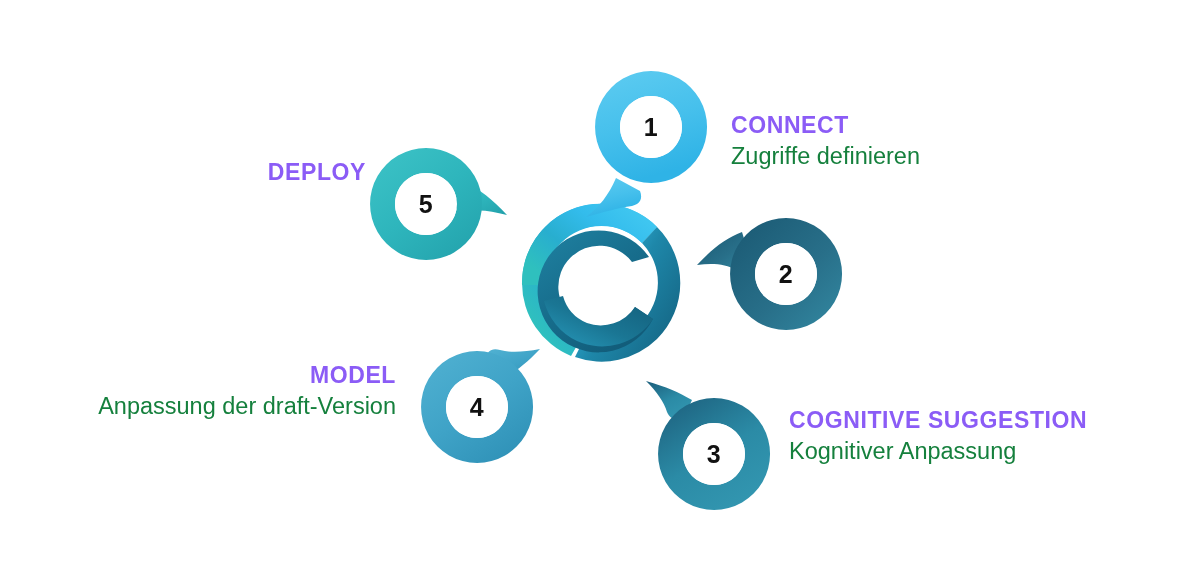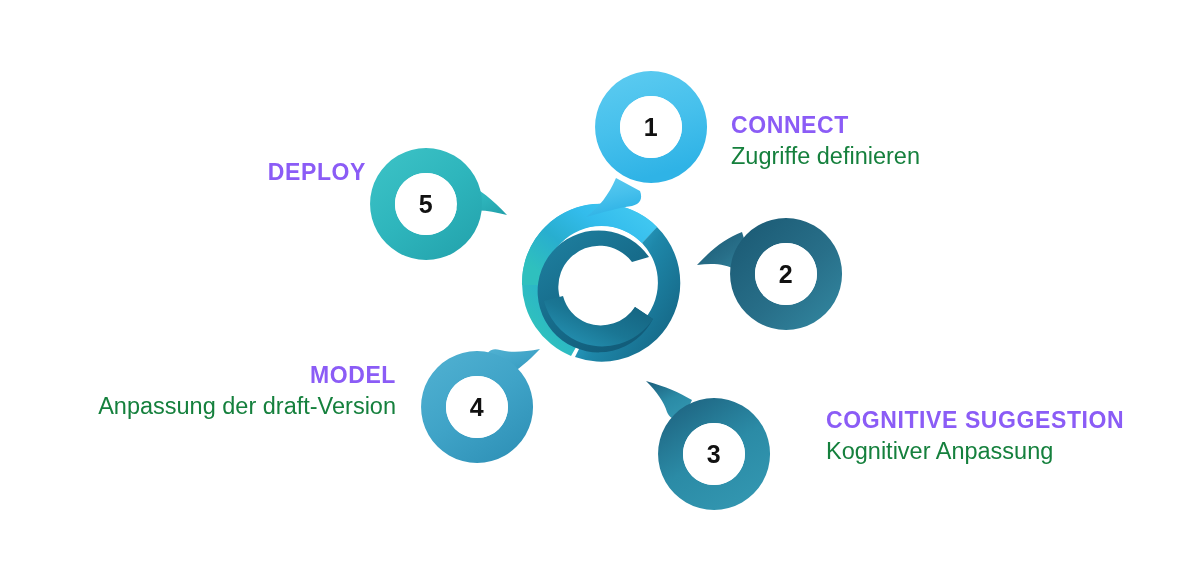--- a/index.html
+++ b/index.html
@@ -241,21 +241,21 @@
   <div class="badge-num" style="left:684px; top:442px;">3</div>
   <div class="badge-num" style="left:447px; top:395px;">4</div>
   <div class="badge-num" style="left:396px; top:192px;">5</div>
 
   <div class="caption cap-right" style="left:731px; top:111px;">
     <span class="cap-title">CONNECT</span>
     <span class="cap-sub">Zugriffe definieren</span>
   </div>
 
 
-  <div class="caption cap-right" style="left:826px; top:406px;">
+  <div class="caption cap-right" style="left:789px; top:406px;">
     <span class="cap-title">COGNITIVE SUGGESTION</span>
     <span class="cap-sub">Kognitiver Anpassung</span>
   </div>
 
   <div class="caption cap-left" style="left:0px; width:396px; top:361px;">
     <span class="cap-title">MODEL</span>
     <span class="cap-sub">Anpassung der draft-Version</span>
   </div>
 
   <div class="caption cap-left" style="left:0px; width:366px; top:158px;">

